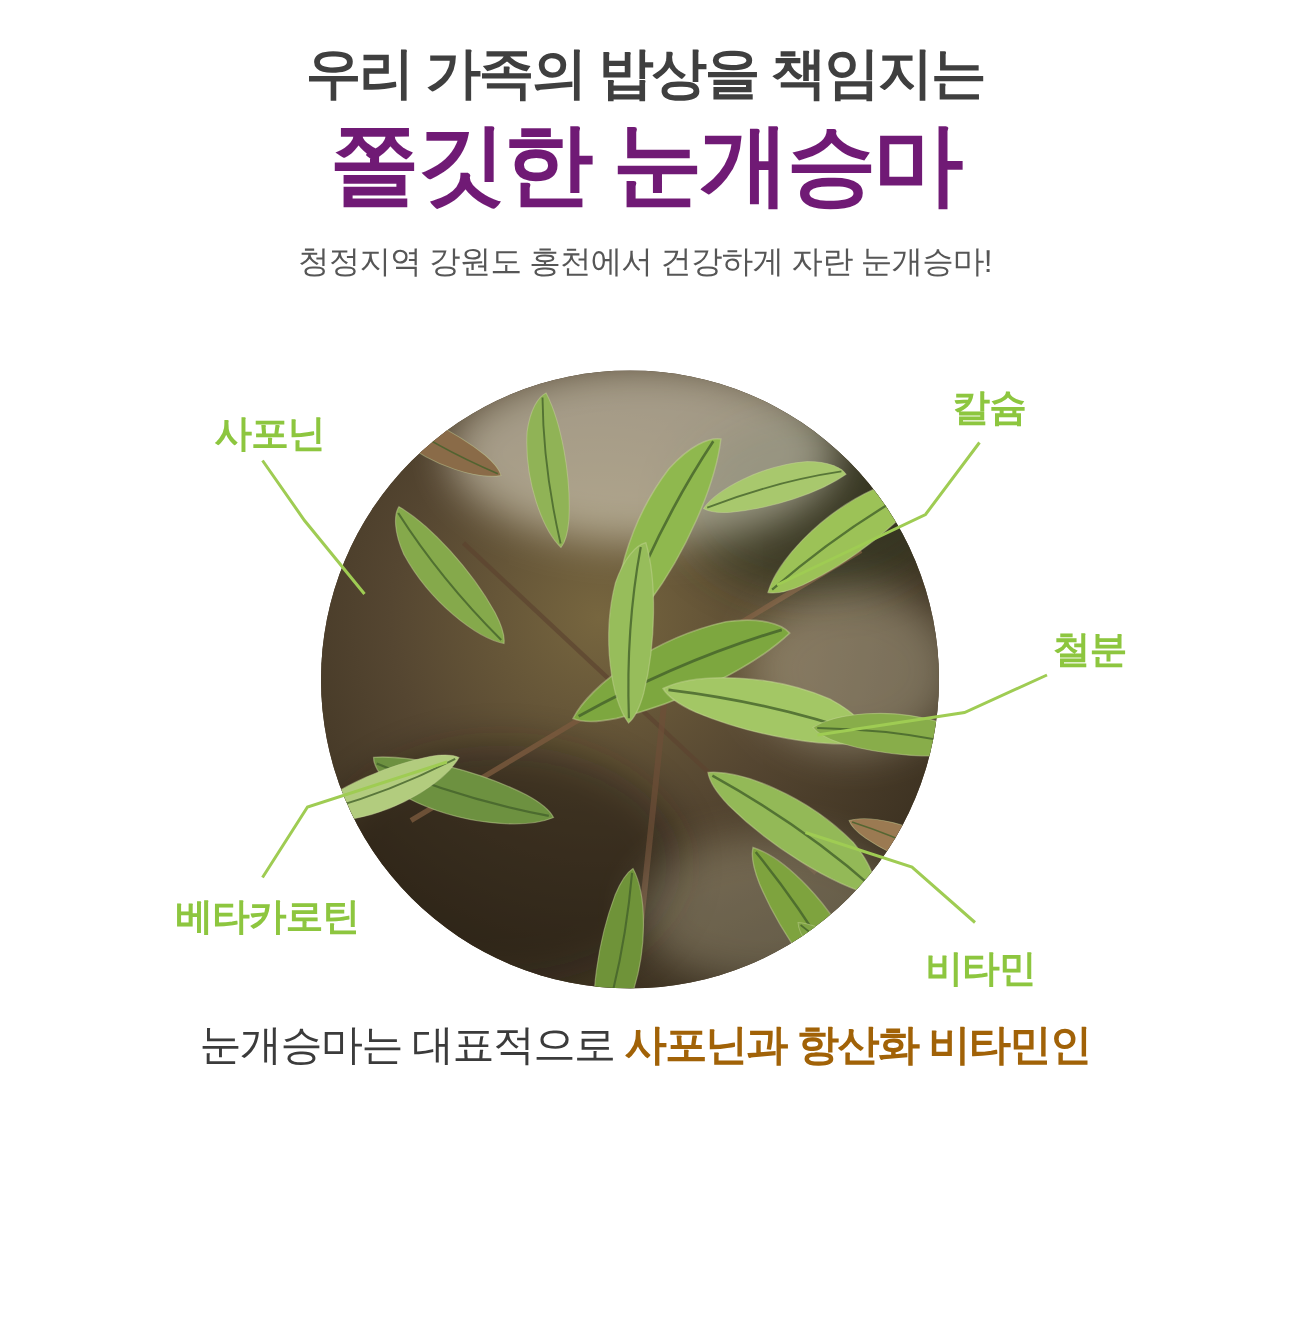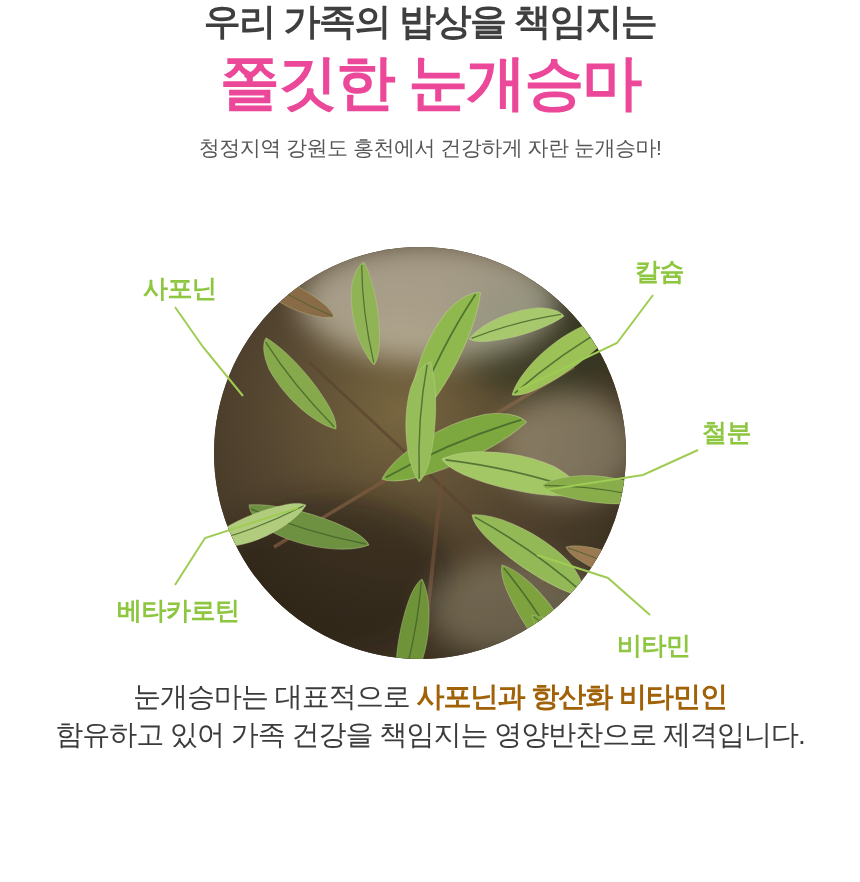--- a/index.html
+++ b/index.html
@@ -3,26 +3,26 @@
 <meta charset="utf-8">
 <style>
   html,body{margin:0;padding:0;background:#fff;}
   .stage{
     position:relative;width:860px;height:882px;margin:0 auto;background:#ffffff;
     font-family:"Liberation Sans","DejaVu Sans",sans-serif;overflow:hidden;
   }
   
   .header{position:absolute;top:0;left:0;right:0;text-align:center;}
   .eyebrow{
-    margin:0;font-size:37px;line-height:44px;font-weight:600;
+    margin:0;padding-top:27px;font-size:37px;line-height:44px;font-weight:600;
     color:#3f3f3f;letter-spacing:-1.5px;
   }
   .main-title{
     margin:6px 0 0 0;font-size:60px;line-height:66px;font-weight:800;
-    color:#ec4899;letter-spacing:-2px;
+    color:#701a75;letter-spacing:-2px;
   }
   .subtitle{
     margin:17px 0 0 0;font-size:21px;line-height:30px;color:#565656;letter-spacing:-0.5px;
   }
   
   .diagram{position:absolute;top:245px;left:0;width:709px;height:420px;}
   .photo-circle{
     position:absolute;left:214px;top:2px;width:412px;height:412px;border-radius:50%;
     overflow:hidden;background:#4a3c26;
   }
@@ -120,16 +120,15 @@
 
     <span class="nutrient-label lbl-saponin">사포닌</span>
     <span class="nutrient-label lbl-calcium">칼슘</span>
     <span class="nutrient-label lbl-iron">철분</span>
     <span class="nutrient-label lbl-beta">베타카로틴</span>
     <span class="nutrient-label lbl-vitamin">비타민</span>
   </div>
 
   <div class="description">
     <div><span>눈개승마는 대표적으로 </span><span class="hl">사포닌과 항산화 비타민인</span></div>
-    <div><span>함유하고 있어 가족 건강을 책임지는 영양반찬으로 제격입니다.</span></div>
   </div>
 
 </div>
 
 </body></html>

